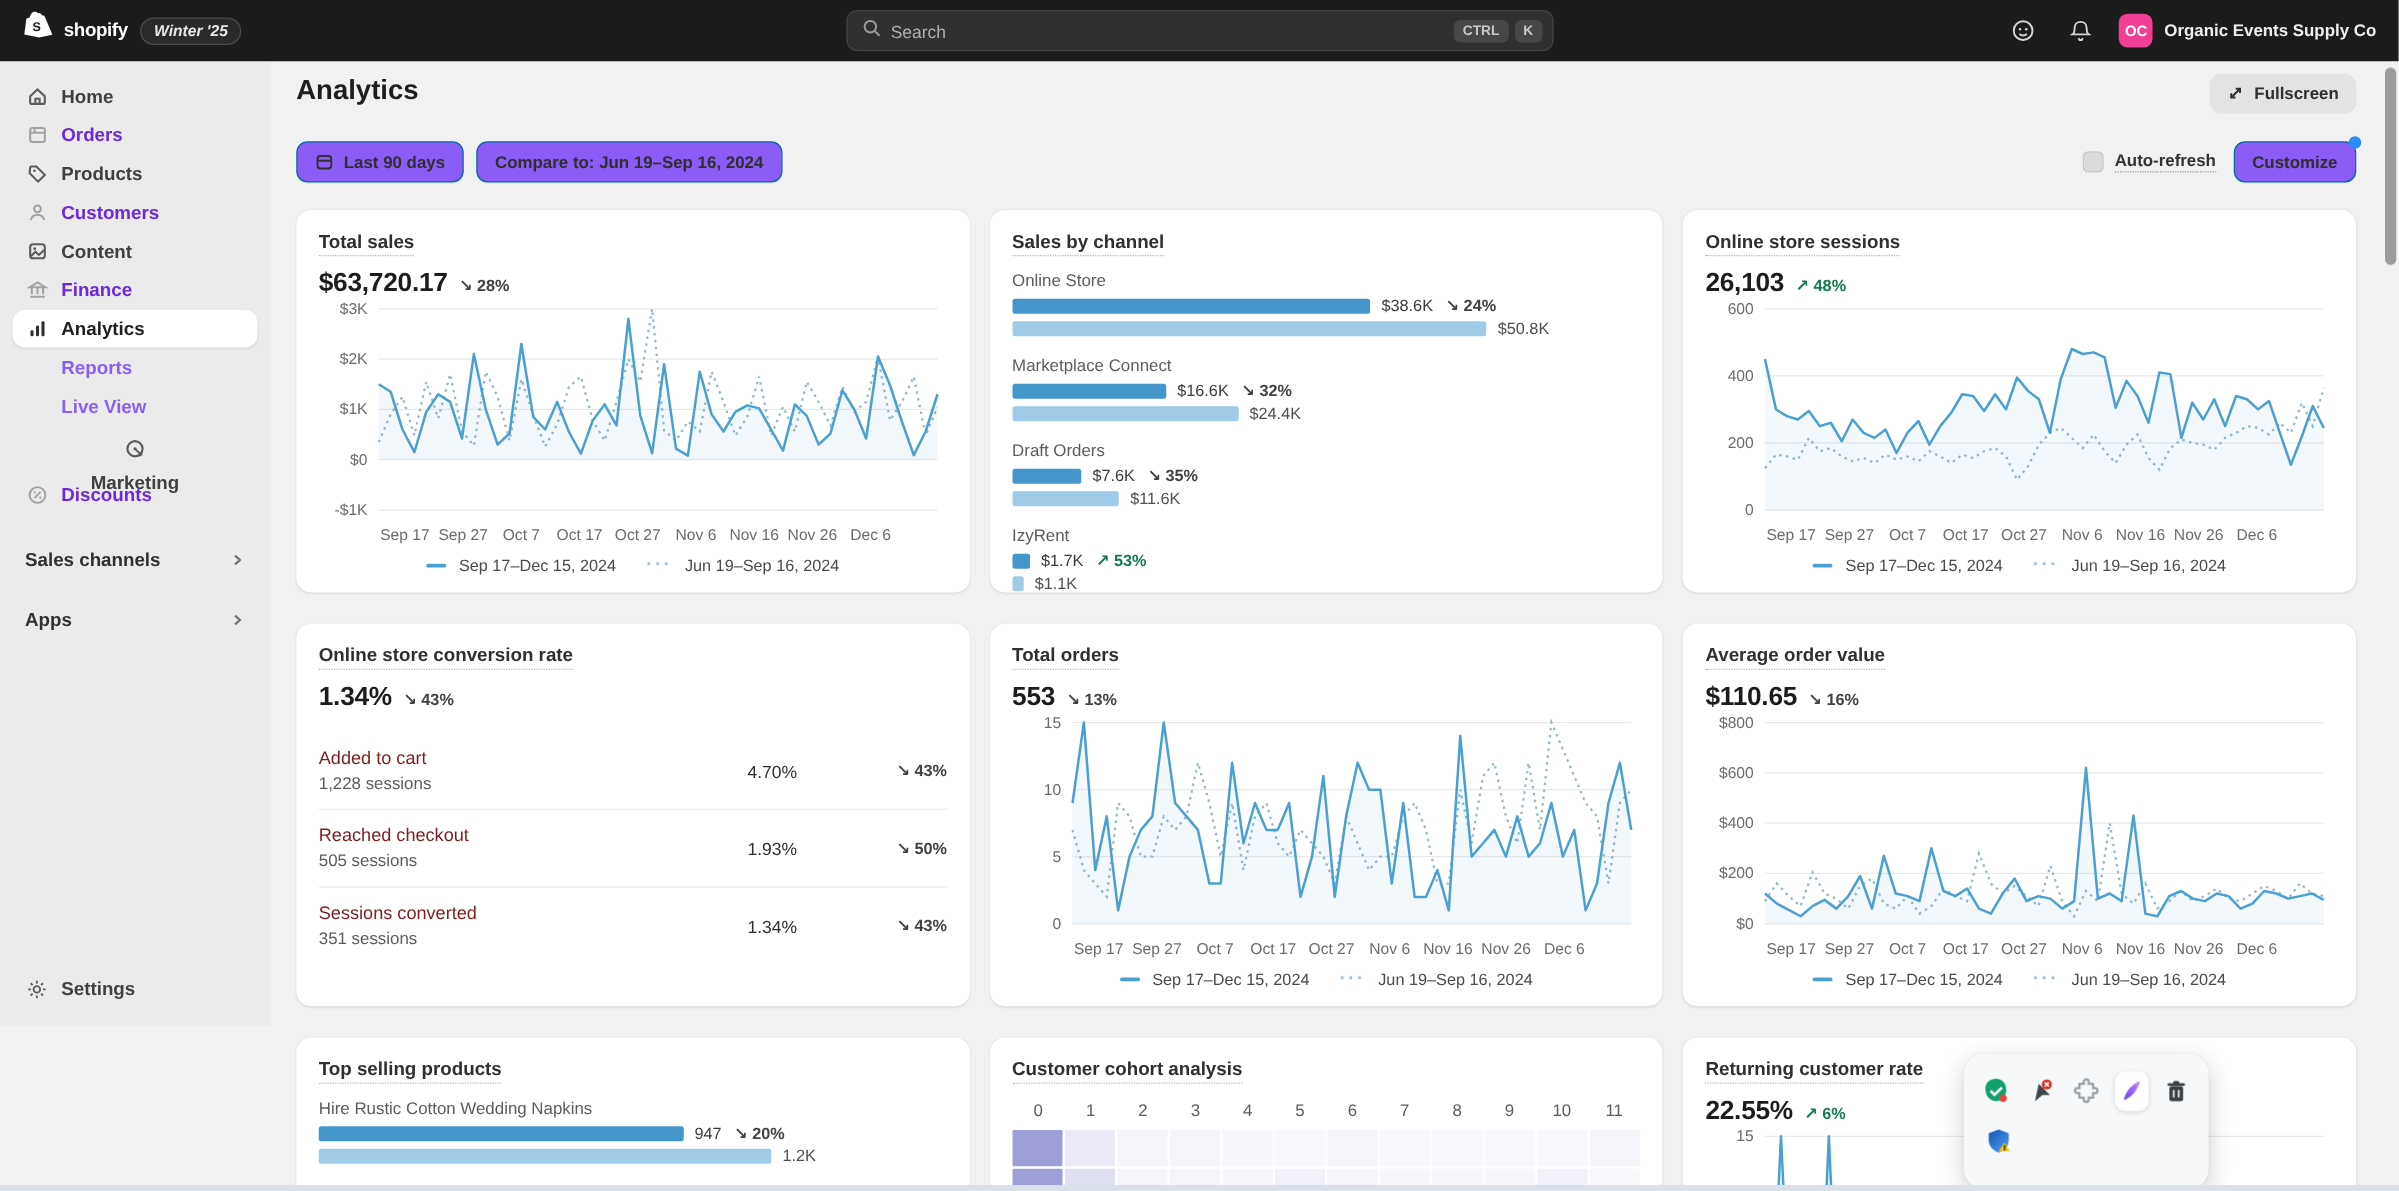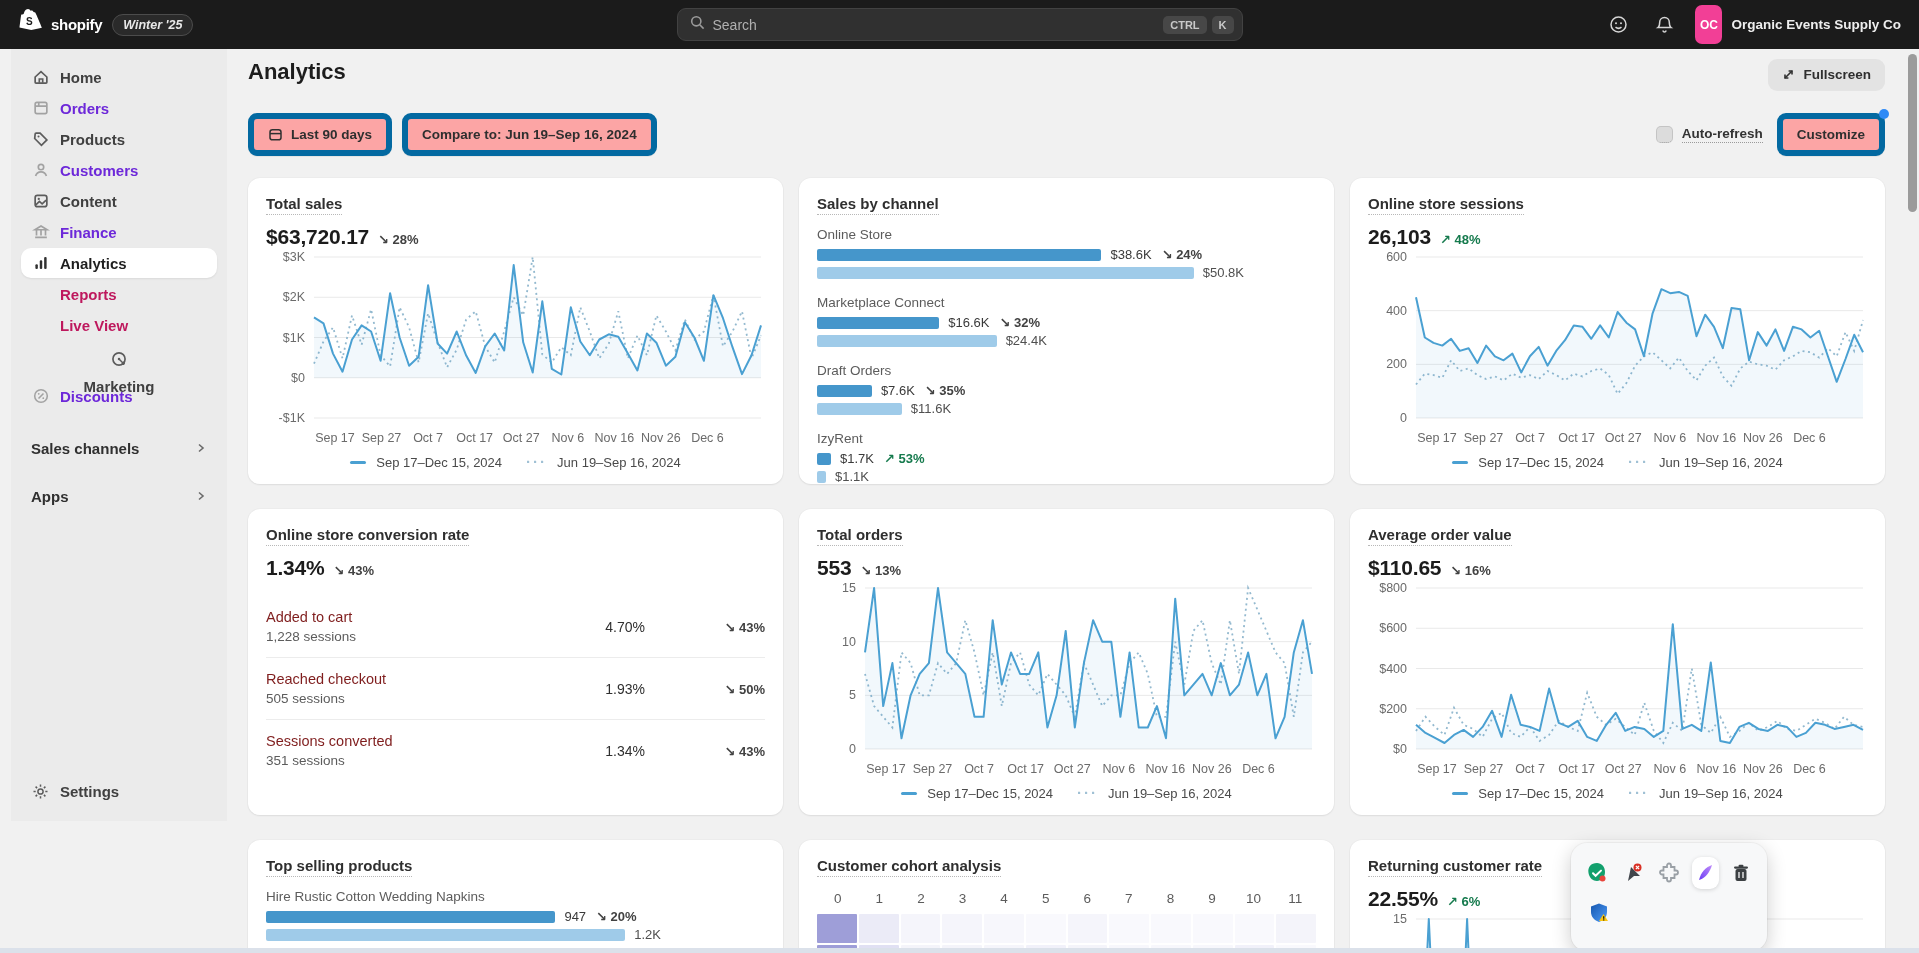--- a/index.html
+++ b/index.html
@@ -11,40 +11,40 @@
   .brand { display:flex; align-items:center; gap:8px; }
   .brand-word { color:#fff; font-weight:bold; font-size:15px; letter-spacing:-0.3px; }
   .version-badge { margin-left:10px; border:1px solid #4c4c4c; background:#2a2a2a; color:#e8e8e8; font-size:12.5px; font-weight:bold; font-style:italic; padding:3px 10px; border-radius:12px; }
   .search { position:absolute; left:50%; transform:translateX(-50%); width:566px; height:33px; background:#303030; border:1px solid #424242; border-radius:9px; display:flex; align-items:center; padding:0 8px 0 12px; gap:8px; cursor:pointer; }
   .search-text { color:#b0b0b0; font-size:14px; flex:1; }
   .kbd-group { display:flex; gap:5px; }
   .kbd { background:#474747; color:#c9c9c9; font-size:11px; font-weight:bold; border-radius:5px; padding:3px 7px; }
   .topbar-right { margin-left:auto; display:flex; align-items:center; gap:16px; }
   .tb-iconbtn { width:30px; height:30px; display:flex; align-items:center; justify-content:center; border-radius:8px; cursor:pointer; }
   .account { display:flex; align-items:center; gap:9px; cursor:pointer; }
-  .avatar { width:27px; height:39px; border-radius:7px; background:#f23f96; color:#fff; font-size:12px; font-weight:bold; display:flex; align-items:center; justify-content:center; }
+  .avatar { width:27px; height:27px; border-radius:7px; background:#f23f96; color:#fff; font-size:12px; font-weight:bold; display:flex; align-items:center; justify-content:center; }
   .account-name { color:#eee; font-size:13.5px; font-weight:600; }
 
   
-  .app { display:flex; height:772px;padding-left:11px; }
+  .app { display:flex; height:772px; }
   .sidebar { width:216px; background:#ebebeb; padding:13px 10px 14px 10px; display:flex; flex-direction:column; flex-shrink:0; }
   .side-item { height:30px; display:flex; align-items:center; gap:10px; padding:0 10px; border-radius:10px; font-size:15px; font-weight:600; color:#404040; cursor:pointer; margin-bottom:1px; }
   .side-item .ic { width:19px; height:19px; display:flex; align-items:center; justify-content:center; }
   .side-item.disabled { color:#6d28d9; }
   .side-item.disabled svg { opacity:.5; }
   .side-item.active { background:#fff; color:#1f1f1f; box-shadow:0 1px 2px rgba(0,0,0,.08); }
-  .side-item.sub { padding-left:39px; font-weight:600; color:#be185d; }
+  .side-item.sub { padding-left:39px; font-weight:600; color:#8b5cf6; }
   .side-item.group-gap { margin-top:10px;flex-direction:column; }
   .side-section { margin-top:24px; display:flex; align-items:center; justify-content:space-between; padding:0 10px; font-size:15px; font-weight:600; color:#303030; cursor:pointer; height:24px; }
   .side-bottom { margin-top:auto; }
 
   .main { flex:1; padding:10px 34px 0 21px; position:relative; }
   .page-head { display:flex; align-items:flex-start; justify-content:space-between; }
   h1 { font-size:22px; font-weight:bold; color:#1d1d1d; }
-  .pill { display:inline-flex; align-items:center; gap:8px; background:#fca5a5; border:6px solid #0369a1; box-shadow:0 1px 0 rgba(0,0,0,.05); border-radius:9px; font-size:13.5px; font-weight:600; color:#2f2f2f; padding:8px 14px; cursor:pointer; }
+  .pill { display:inline-flex; align-items:center; gap:8px; background:#8b5cf6; border:1px solid #0369a1; box-shadow:0 1px 0 rgba(0,0,0,.05); border-radius:9px; font-size:13.5px; font-weight:600; color:#2f2f2f; padding:8px 14px; cursor:pointer; }
   .pill.grey { background:#e3e3e3; border:none; }
   .controls-row { margin-top:23px; display:flex; align-items:center; justify-content:space-between; }
   .controls-left { display:flex; gap:10px; }
   .controls-right { display:flex; align-items:center; gap:14px; }
   .autorefresh { display:flex; align-items:center; gap:9px; cursor:pointer; }
   .checkbox { width:17px; height:17px; border-radius:5px; background:#dcdcdc; border:1px solid #c4c4c4; }
   .autorefresh span { font-size:13.5px; font-weight:600; color:#333; border-bottom:1px dotted #9a9a9a; padding-bottom:1px; }
   .customize-wrap { position:relative; }
   .blue-dot { position:absolute; top:-4px; right:-4px; width:10px; height:10px; border-radius:50%; background:#2e8af6; }
 

